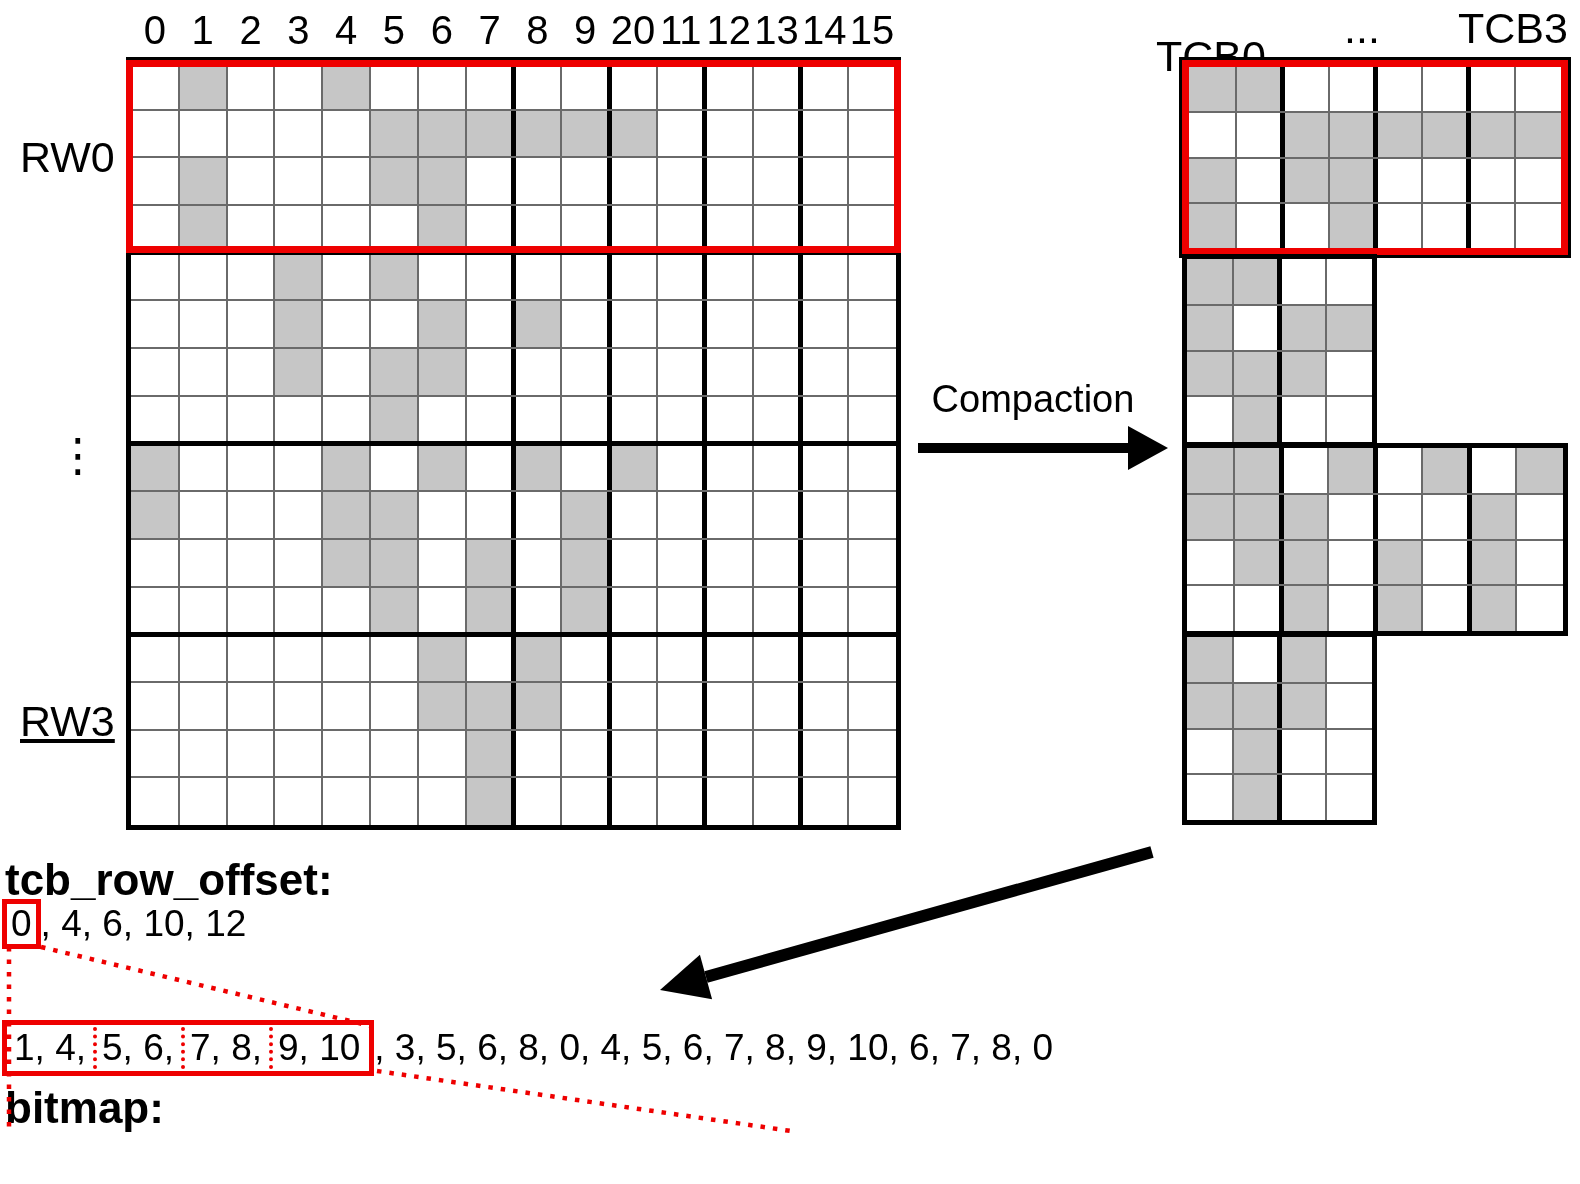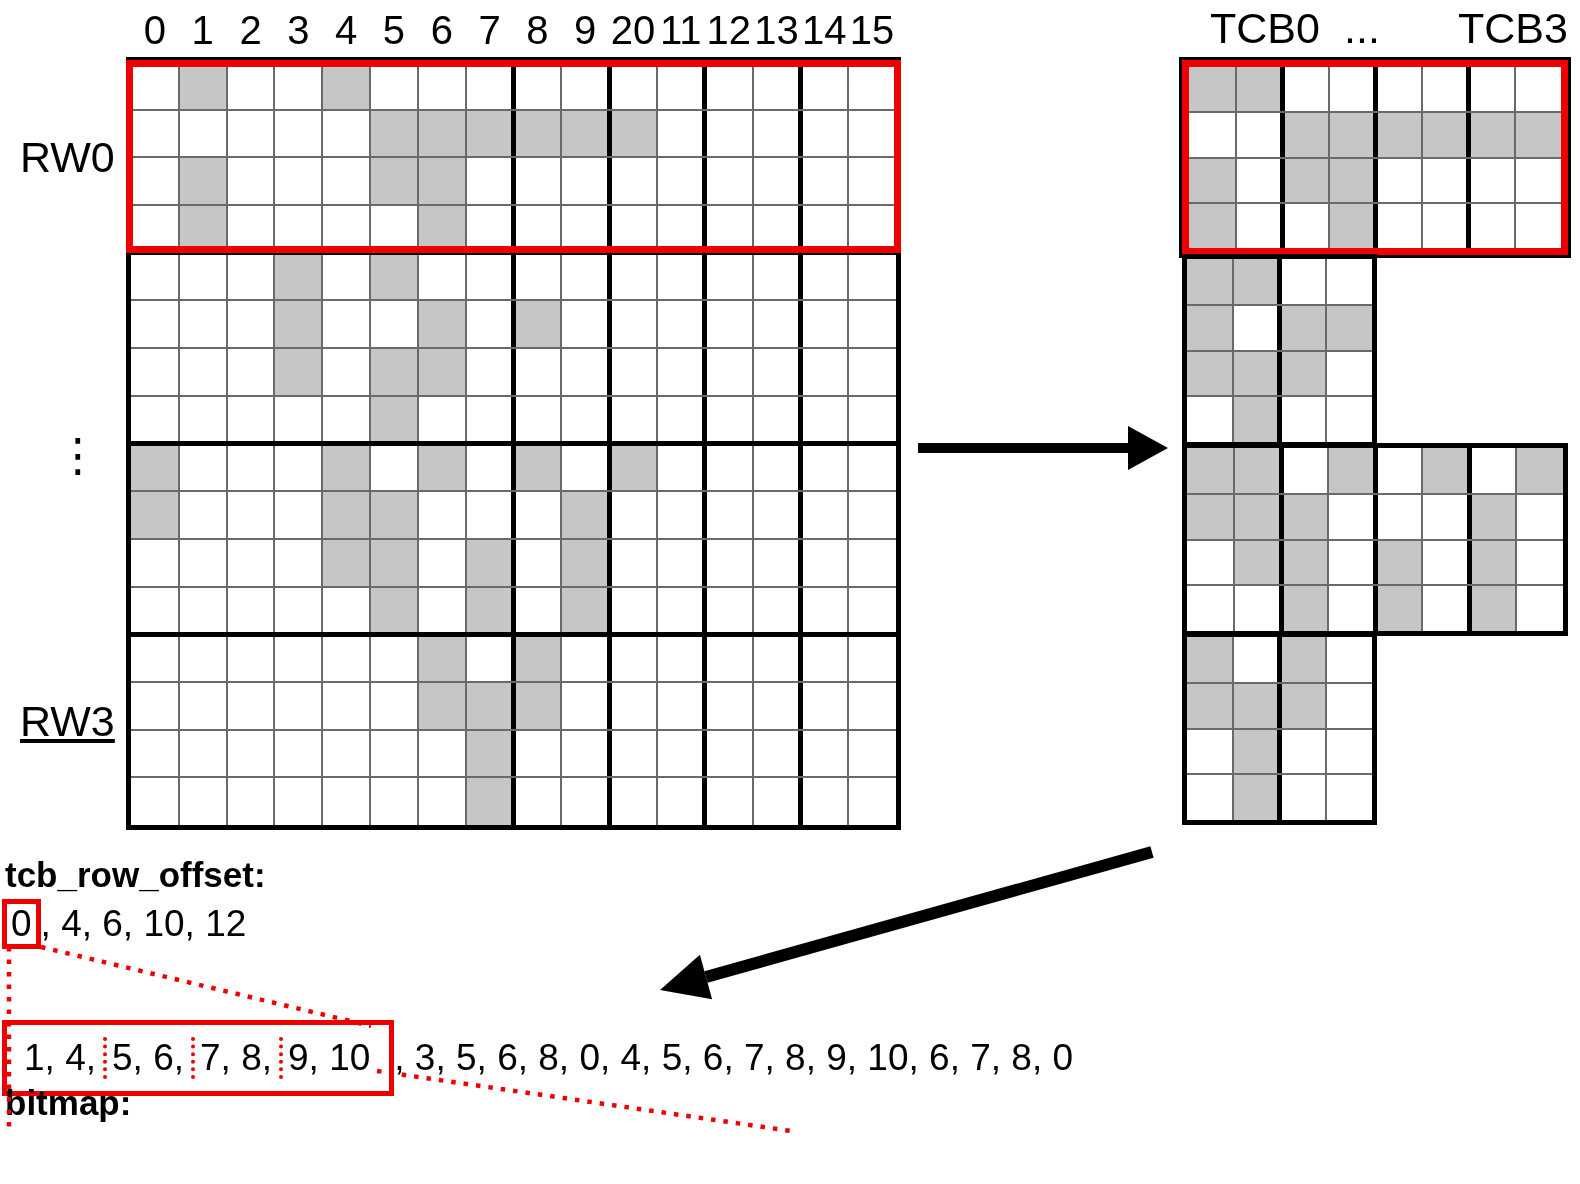--- a/index.html
+++ b/index.html
@@ -2,24 +2,24 @@
 <html><head>
 <meta charset="utf-8">
 <style>
   html,body{margin:0;padding:0;background:#fff;}
   #canvas{position:relative;width:1580px;height:1184px;background:#fff;overflow:hidden;
           font-family:"Liberation Sans","DejaVu Sans",sans-serif;color:#000;}
   .hdr{position:absolute;top:8px;width:60px;text-align:center;font-size:40px;}
   .rwlabel{position:absolute;font-size:43px;}
   .tcblabel{position:absolute;top:4px;font-size:43px;}
   .complabel{position:absolute;left:905px;top:378px;width:256px;text-align:center;font-size:38px;}
-  .annlabel{position:absolute;left:5px;font-weight:bold;font-size:35px;white-space:pre;}
+  .annlabel{position:absolute;left:5px;font-weight:bold;font-size:44px;white-space:pre;}
   .annvalue{position:absolute;left:2px;font-size:37px;white-space:pre;line-height:1.16;text-align:right;}
   .redbox{display:inline-block;border:5px solid #ee0000;padding:0 4px;line-height:1.08;}
-  .grpbox{padding:12px;}
+  .grpbox{padding:2px;}
   .grp{display:inline-block;padding:1px 7px 1px 5px;}
   .grp + .grp{border-left:4.5px dotted #ee0000;}
   svg{position:absolute;left:0;top:0;pointer-events:none;}
 </style>
 </head>
 <body>
 
 <div id="canvas">
 
   <div id="col-headers">
@@ -118,22 +118,23 @@
         <div style="position: absolute; top: 618.938px; left: 0px; height: 2px; width: 765px; background: rgb(106, 106, 106);"></div>
         <div style="position: absolute; top: 666.625px; left: 0px; height: 2px; width: 765px; background: rgb(106, 106, 106);"></div>
         <div style="position: absolute; top: 714.312px; left: 0px; height: 2px; width: 765px; background: rgb(106, 106, 106);"></div>
       </div>
     </div>
 
   <div class="rwlabel" style="left:20px;top:133px;">RW0</div>
   <div class="rwlabel" style="left:55px;top:428px;font-size:46px;">⋮</div>
   <div class="rwlabel" style="left:20px;top:697px;text-decoration:underline;">RW3</div>
 
-
-  <div class="tcblabel" style="left:1210px;">TCB0</div>
+  <div class="complabel">Compaction</div>
+
+  <div class="tcblabel" style="left:1156px;margin-top:28px;">TCB0</div>
   <div class="tcblabel" style="left:1344px;">...</div>
   <div class="tcblabel" style="left:1458px;">TCB3</div>
 
   <div id="right-grid-host">
       <div style="position: absolute; left: 1182px; top: 60px; width: 386px; height: 195px; background: rgb(255, 255, 255); box-sizing: border-box; border: 7px solid rgb(238, 0, 0); outline: rgb(0, 0, 0) solid 3px;">
         <div style="position: absolute; left: 0px; top: 0px; width: 46.5px; height: 45.25px; background: rgb(198, 198, 198);"></div>
         <div style="position: absolute; left: 46.5px; top: 0px; width: 46.5px; height: 45.25px; background: rgb(198, 198, 198);"></div>
         <div style="position: absolute; left: 93px; top: 45.25px; width: 46.5px; height: 45.25px; background: rgb(198, 198, 198);"></div>
         <div style="position: absolute; left: 139.5px; top: 45.25px; width: 46.5px; height: 45.25px; background: rgb(198, 198, 198);"></div>
         <div style="position: absolute; left: 186px; top: 45.25px; width: 46.5px; height: 45.25px; background: rgb(198, 198, 198);"></div>

